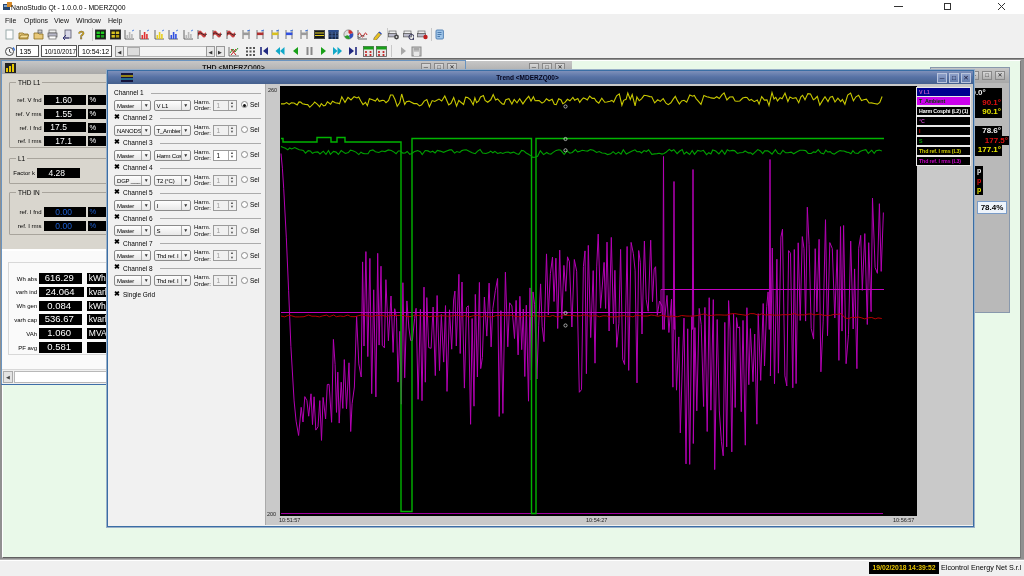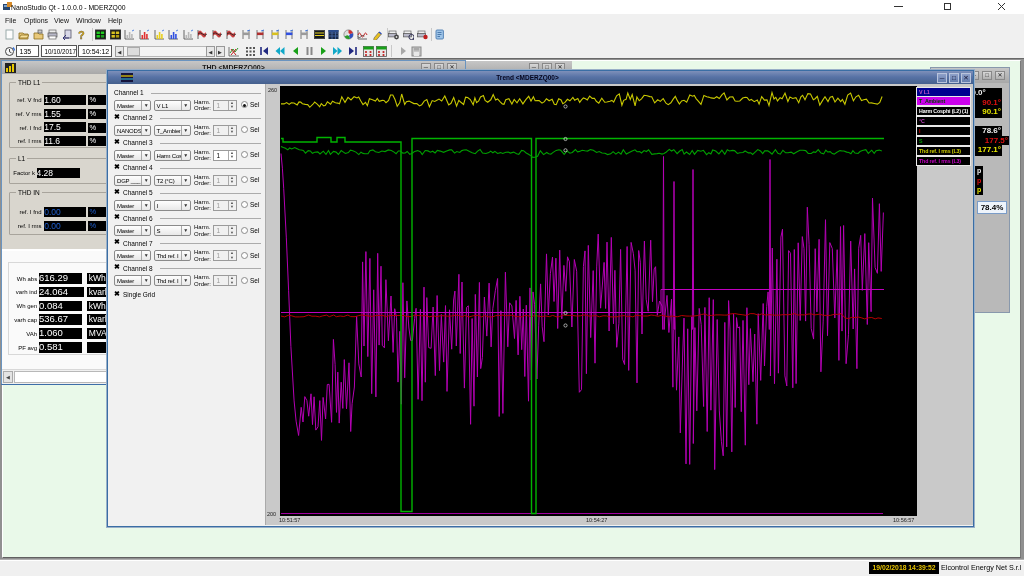--- a/index.html
+++ b/index.html
@@ -30,21 +30,21 @@
 .harm{position:absolute;font-size:6px;color:#000;line-height:6.5px}
 .spin{position:absolute;width:24px;height:11px;border:1px solid #9a9a9a;background:#f0f0f0;font-size:6.5px;color:#9a9a9a;padding-left:3px;line-height:10px}
 .spinb{position:absolute;right:0;top:0;width:8px;height:9px;border-left:1px solid #aaa;font-size:4px;color:#555;text-align:center;line-height:4.5px}
 .radio{position:absolute;width:7px;height:7px;border:1px solid #8a8a8a;border-radius:50%;background:#fdfdfd}
 .sel{position:absolute;font-size:6.5px;color:#000}
 .xbox{position:absolute;font-size:7px;font-weight:bold;color:#000}
 
 .gbox{position:absolute;border:1px solid #a8a49c;border-radius:1px}
 .glab{position:absolute;top:-4px;left:6px;background:#d9d6ce;font-size:6.5px;padding:0 2px;color:#000}
 .flab{position:absolute;font-size:6px;color:#000;text-align:right}
-.vbox{position:absolute;background:#000;color:#fff;text-align:left;font-size:8.5px;line-height:10px}
+.vbox{position:absolute;background:#000;color:#fff;text-align:center;font-size:8.5px;line-height:10px}
 .ubox{position:absolute;background:#000;color:#fff;text-align:left;font-size:7.5px;padding-left:2px;line-height:10px}
 
 .leg{position:absolute;left:808px;width:55px;height:10px;border:1px solid #e8e8e8;font-size:5.3px;letter-spacing:-0.15px;line-height:9px;padding-left:2px;white-space:nowrap;overflow:hidden;font-weight:bold}
 
 .rv{position:absolute;background:#000;text-align:right;font-size:8px;font-weight:bold;line-height:9.5px;padding-right:1px}
 
 #status{left:0;top:559px;width:1024px;height:26px;background:#f0f0f0;border-top:1px solid #b0b0b0;box-shadow:inset 0 1px 0 #fff}
 .tick{position:absolute;font-size:5.5px;color:#222}
 .icon{position:absolute;top:2.5px;width:11px;height:11px}
 .tsep{position:absolute;top:2px;width:1px;height:13px;background:#c8c8c8}
@@ -340,21 +340,21 @@
     <div class="flab" style="left:0px;top:36.0px;width:39.5px">ref. V fnd</div>
     <div class="vbox" style="left:42.2px;top:34.0px;width:41.8px;height:10px;padding-right:3px">1.60</div>
     <div class="ubox" style="left:85.5px;top:34.0px;width:18.5px;height:10px">%</div>
     <div class="flab" style="left:0px;top:49.8px;width:39.5px">ref. V rms</div>
     <div class="vbox" style="left:42.2px;top:47.8px;width:41.8px;height:10px;padding-right:3px">1.55</div>
     <div class="ubox" style="left:85.5px;top:47.8px;width:18.5px;height:10px">%</div>
     <div class="flab" style="left:0px;top:63.6px;width:39.5px">ref. I fnd</div>
     <div class="vbox" style="left:42.2px;top:61px;width:41.8px;height:10px;padding-right:13px">17.5</div>
     <div class="ubox" style="left:85.5px;top:61.6px;width:18.5px;height:10px">%</div>
     <div class="flab" style="left:0px;top:77.4px;width:39.5px">ref. I rms</div>
-    <div class="vbox" style="left:42.2px;top:75.4px;width:41.8px;height:10px;padding-right:3px">11.6</div>
+    <div class="vbox" style="left:42.2px;top:75.4px;width:41.8px;height:10px;padding-right:3px">17.1</div>
     <div class="ubox" style="left:85.5px;top:75.4px;width:18.5px;height:10px">%</div>
     <div class="gbox" style="left:7px;top:97px;width:202px;height:26px">
       <div class="glab">L1</div>
     </div>
     <div class="flab" style="left:0px;top:109px;width:33px;text-align:right">Factor k</div>
     <div class="vbox" style="left:34.5px;top:107px;width:43.5px;height:10px;padding-right:3px">4.28</div>
     <div class="gbox" style="left:7px;top:130.5px;width:202px;height:43px">
       <div class="glab">THD IN</div>
     </div>
     <div class="flab" style="left:0px;top:148.0px;width:39.5px">ref. I fnd</div>

